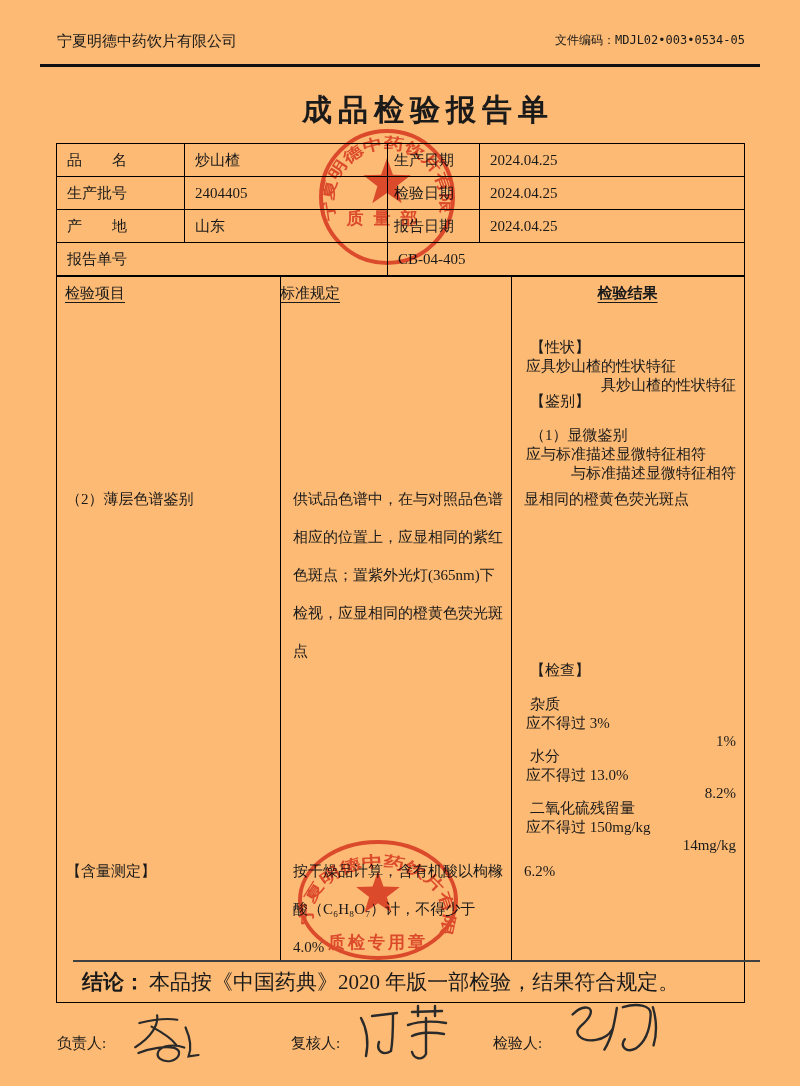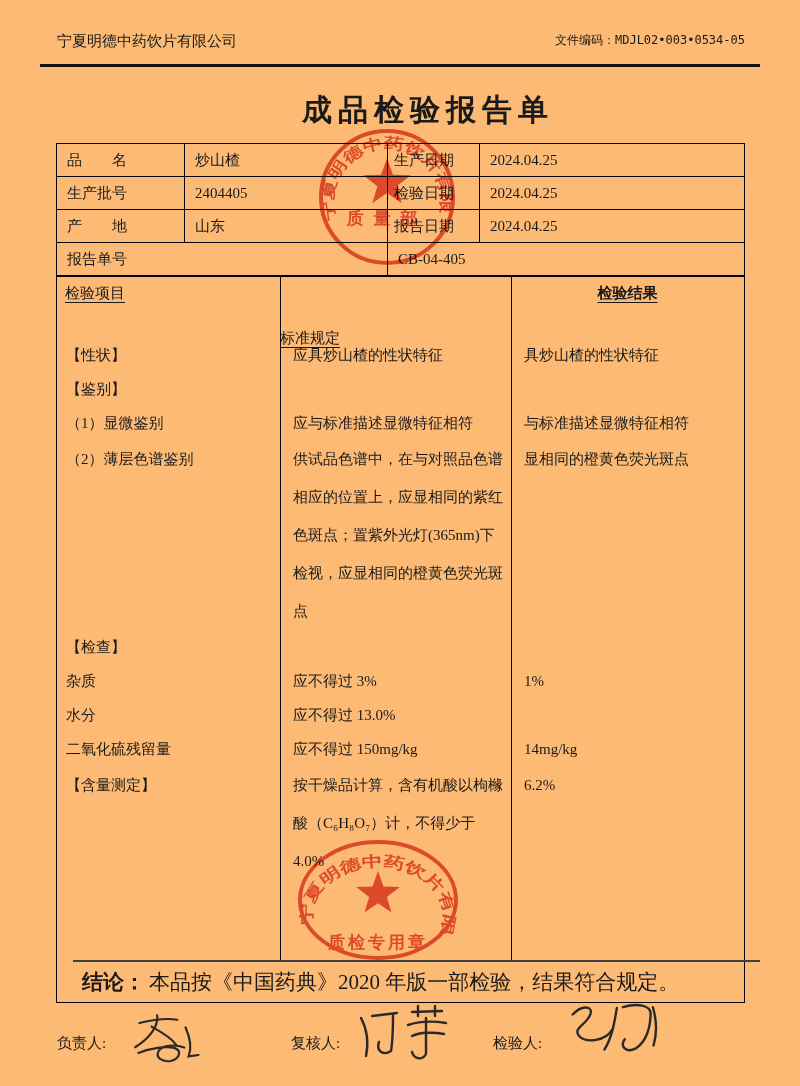--- a/index.html
+++ b/index.html
@@ -32,25 +32,25 @@
   .ic.w14{width:331px;}
   
   .main-table{position:absolute;top:275px;left:56px;width:689px;height:728px;border:1px solid #000;}
   .vline{position:absolute;top:0;width:1px;background:#000;height:calc(100% - 42px);}
   .vline.v1{left:223px;}
   .vline.v2{left:454px;}
   .mt-header{display:flex;height:46px;font-size:15px;}
   .mh{padding-top:8px;}
   .mh u{text-decoration:underline;text-underline-offset:4px;}
   .mh.c1{width:223px;padding-left:8px;}
-  .mh.c2{width:231px;text-align:left;margin-top:45px;}
+  .mh.c2{width:231px;text-align:left;}
   .mh.c3{flex:1;text-align:center;font-weight:bold;}
   .mt-body{display:flex;flex-direction:column;padding-top:16px;height:calc(100% - 46px - 42px);}
   .mt-row{display:flex;font-size:15px;}
-  .mt-row.h34{min-height:34px;align-items:center;}
+  .mt-row.h34{min-height:34px;align-items:flex-end;flex-direction:column;}
   .mt-row.tall{align-items:flex-start;}
   .mc{padding-left:9px;padding-right:8px;}
   .mc.c1{width:223px;}
   .mc.c2{width:231px;padding-left:13px;}
   .mc.c3{flex:1;padding-left:13px;}
   .mt-row.tall .mc{padding-top:6px;}
   .mt-row.tall .mc.c2{line-height:38px;padding-top:0;}
   .mt-row.tall .mc.c1,.mt-row.tall .mc.c3{line-height:38px;padding-top:0;}
   .mt-row.assay{min-height:88px;align-items:flex-start;}
   .mt-row.assay .mc{line-height:42px;}
@@ -147,20 +147,21 @@
         <div class="mc c3"></div>
       </div>
       <div class="mt-row h34">
         <div class="mc c1">杂质</div>
         <div class="mc c2">应不得过 3%</div>
         <div class="mc c3">1%</div>
       </div>
       <div class="mt-row h34">
         <div class="mc c1">水分</div>
         <div class="mc c2">应不得过 13.0%</div>
+        <div class="mc c3">8.2%</div>
       </div>
       <div class="mt-row h34">
         <div class="mc c1">二氧化硫残留量</div>
         <div class="mc c2">应不得过 150mg/kg</div>
         <div class="mc c3">14mg/kg</div>
       </div>
       <div class="mt-row tall assay">
         <div class="mc c1">【含量测定】</div>
         <div class="mc c2">按干燥品计算，含有机酸以枸橼酸（C₆H₈O₇）计，不得少于 4.0%</div>
         <div class="mc c3">6.2%</div>

